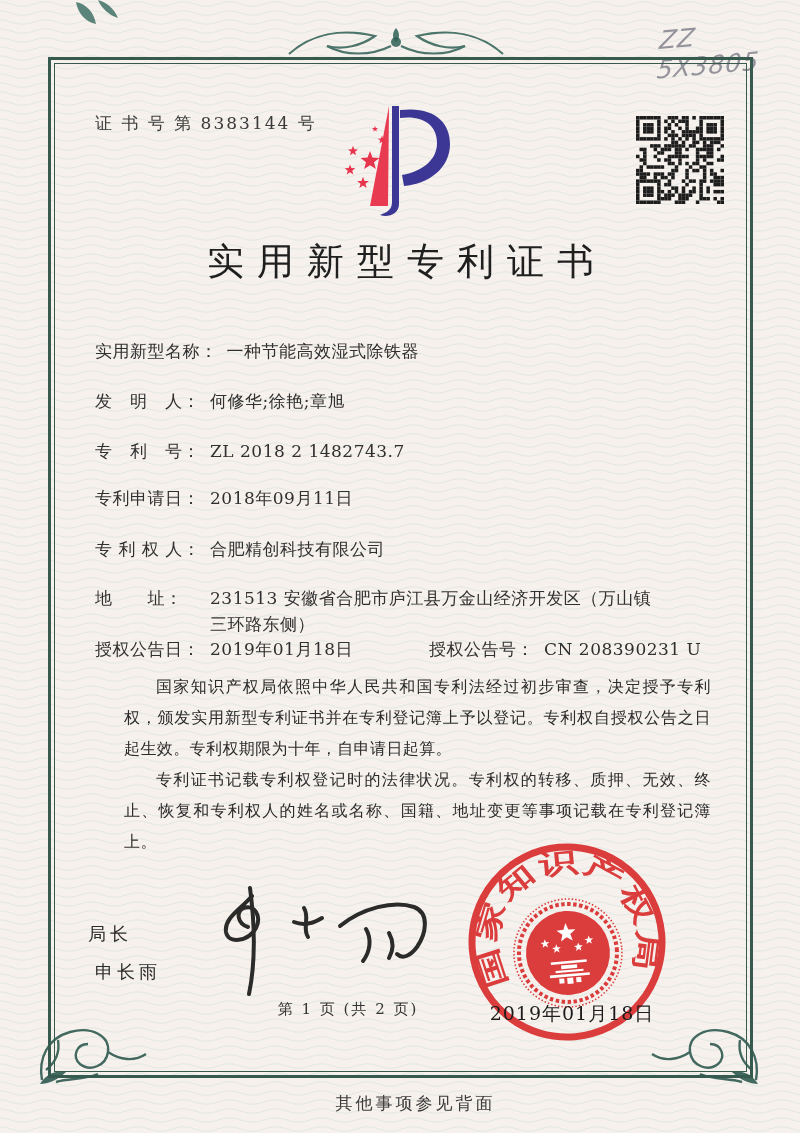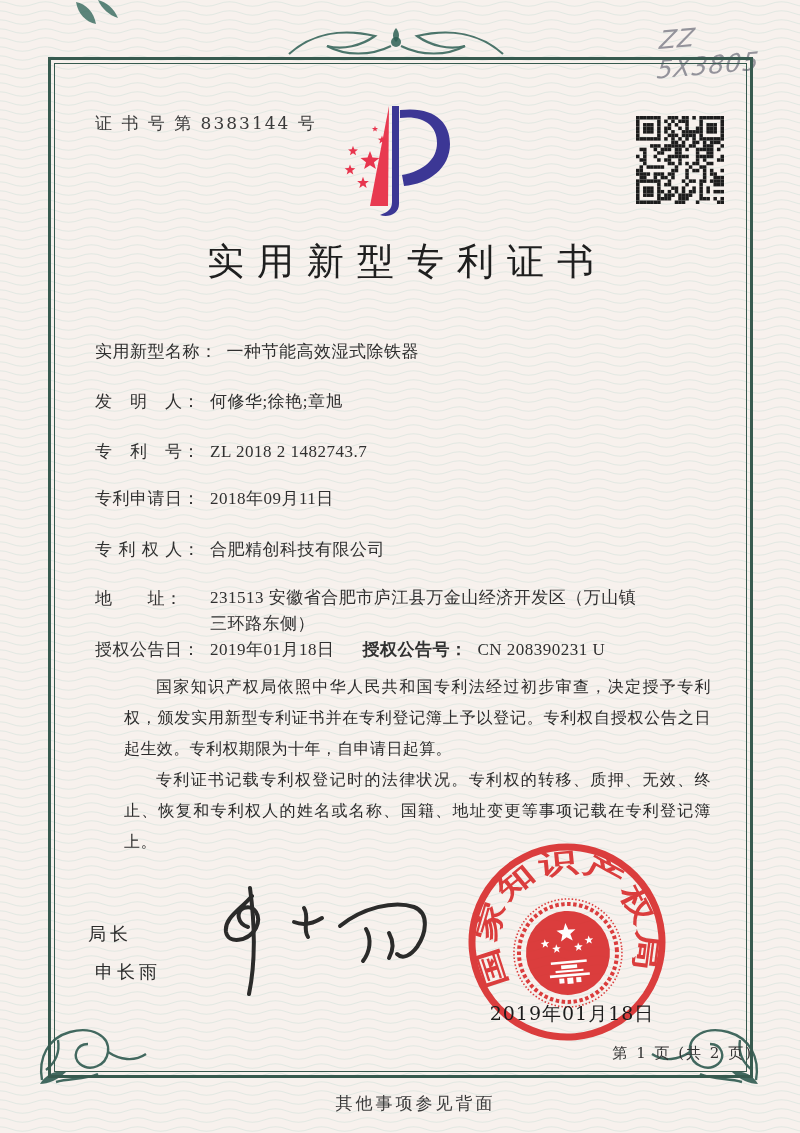--- a/index.html
+++ b/index.html
@@ -14,33 +14,33 @@
   .frame-inner{position:absolute;left:3px;top:3px;right:3px;bottom:3px;border:1px solid var(--frame);}
   .handnote{position:absolute;left:658px;top:20px;font-family:"DejaVu Sans","Liberation Sans",sans-serif;
     font-style:italic;font-size:25px;color:#83838d;transform:rotate(-5deg) skewX(-10deg);letter-spacing:1px;opacity:.85;}
   .cert-no{position:absolute;left:95px;top:112px;font-size:17px;letter-spacing:2px;color:#3a3a3a;}
   .logo{position:absolute;left:336px;top:104px;width:128px;height:118px;}
   .qr{position:absolute;left:636px;top:116px;width:88px;height:88px;}
   .doc-title{position:absolute;left:48px;top:237px;width:705px;text-align:center;font-size:37px;
     letter-spacing:13px;padding-left:13px;color:#1f1f1f;font-weight:500;}
   .field-row{position:absolute;left:95px;font-size:17px;color:#303030;line-height:26px;white-space:nowrap;}
   .f-label{display:inline-block;min-width:106px;letter-spacing:.5px;}
-  .f-value{margin-left:9px;letter-spacing:.5px;font-family:Liberation Serif, serif;}
+  .f-value{margin-left:9px;letter-spacing:.5px;}
   .f-value.wrap{display:inline-block;vertical-align:top;white-space:pre-line;max-width:505px;}
-  .grant-no{margin-left:28px;font-weight:bold;}
+  .grant-no{margin-left:76px;}
   .paras{position:absolute;left:95px;top:671px;width:616px;font-size:16px;line-height:31px;
     text-align:justify;color:#2b2b2b;}
   .paras p{text-indent:2em;letter-spacing:.4px;margin-left:29px;}
   .sig-title{position:absolute;left:88px;top:922px;font-size:18px;letter-spacing:4px;color:#2b2b2b;}
   .sig-name{position:absolute;left:95px;top:960px;font-size:18px;letter-spacing:4px;color:#2b2b2b;text-align:right;}
   .sig-hand{position:absolute;left:208px;top:882px;width:230px;height:122px;}
   .seal{position:absolute;left:466px;top:841px;width:202px;height:202px;transform:rotate(-5deg);opacity:.93;}
   .seal-date{position:absolute;left:487px;top:1001px;width:170px;text-align:center;font-size:19px;
     letter-spacing:1px;color:#1c1c1c;}
-  .page-no{position:absolute;left:48px;top:1044px;width:705px;text-align:right;font-size:15px;
+  .page-no{position:absolute;left:48px;top:1000px;width:600px;text-align:center;font-size:15px;
     letter-spacing:2px;color:#333;}
   .back-note{position:absolute;left:0;top:1092px;width:800px;text-align:center;font-size:17px;
     letter-spacing:3px;color:#3a3a3a;padding-left:31px;}
   .flourish{position:absolute;pointer-events:none;}
   .fl-bl{left:36px;top:1024px;}
   .fl-br{left:650px;top:1024px;}
   .fl-tc{left:283px;top:24px;}
   .fl-tl{left:72px;top:0px;}
 </style>
 </head>

